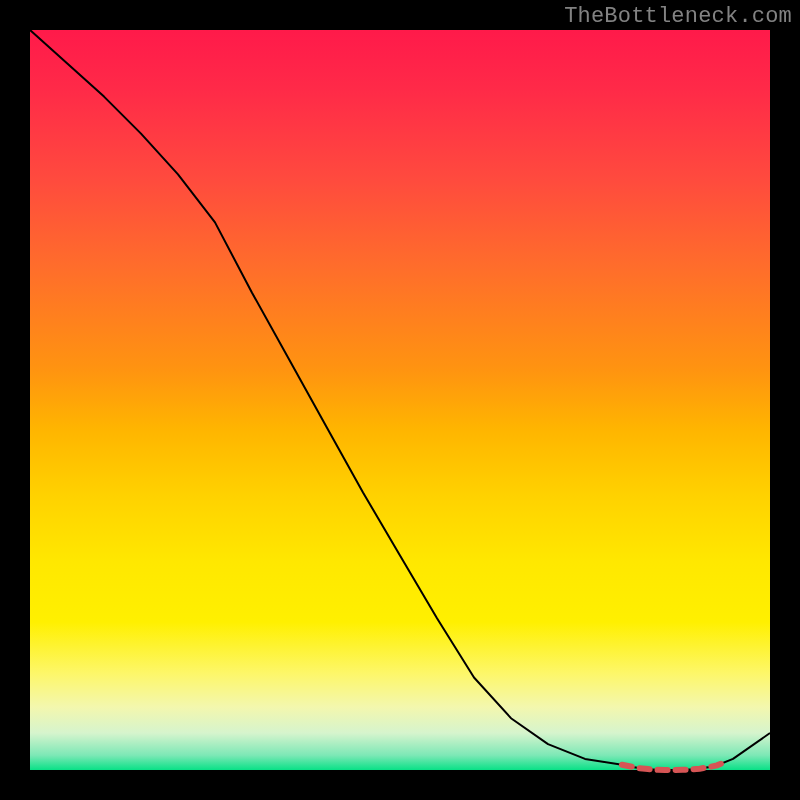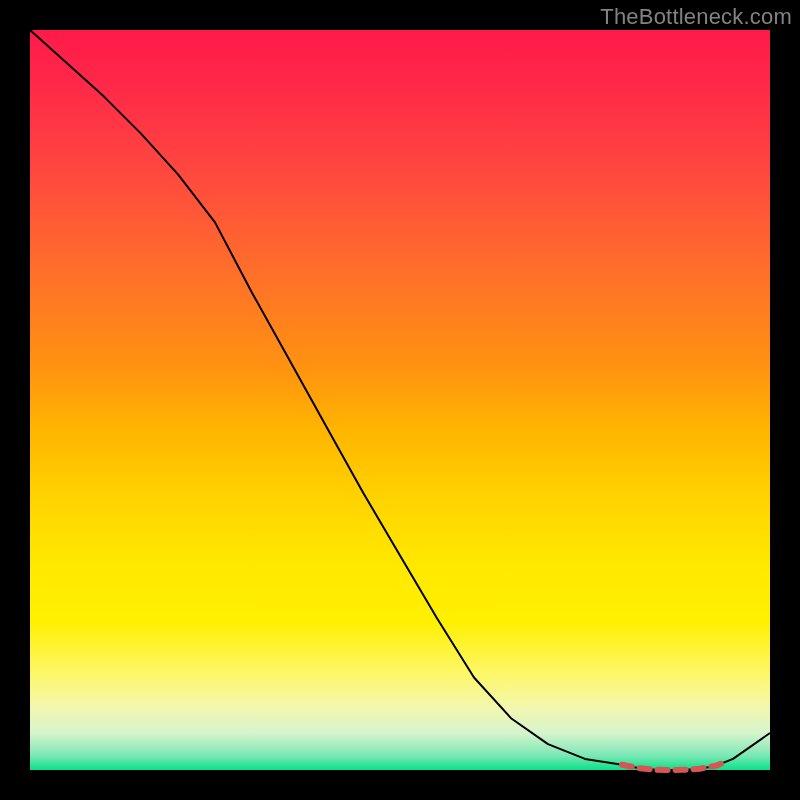--- a/index.html
+++ b/index.html
@@ -37,21 +37,21 @@
       #f3f7ae 91.5%,
       #d6f4cd 95%,
       #7de8b6 98%,
       #09e187 100%
     );
   }
   .watermark {
     position: absolute;
     top: 4px;
     right: 8px;
-    font-family: Liberation Sans, sans-serif;
+    font-family: Liberation Mono, monospace;
     font-size: 22px;
     color: #828282;
     letter-spacing: 0.2px;
     user-select: none;
   }
   svg.overlay {
     position: absolute;
     left: 30px;
     top: 30px;
     width: 740px;

